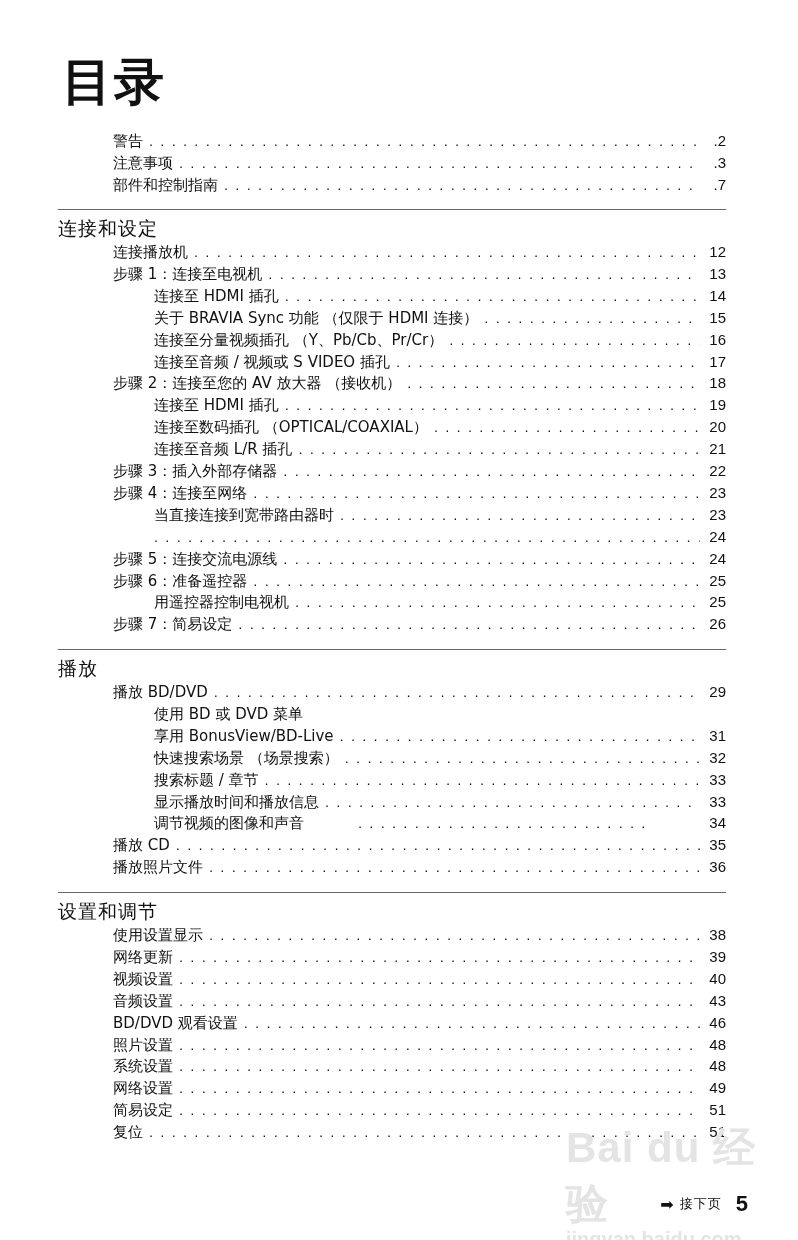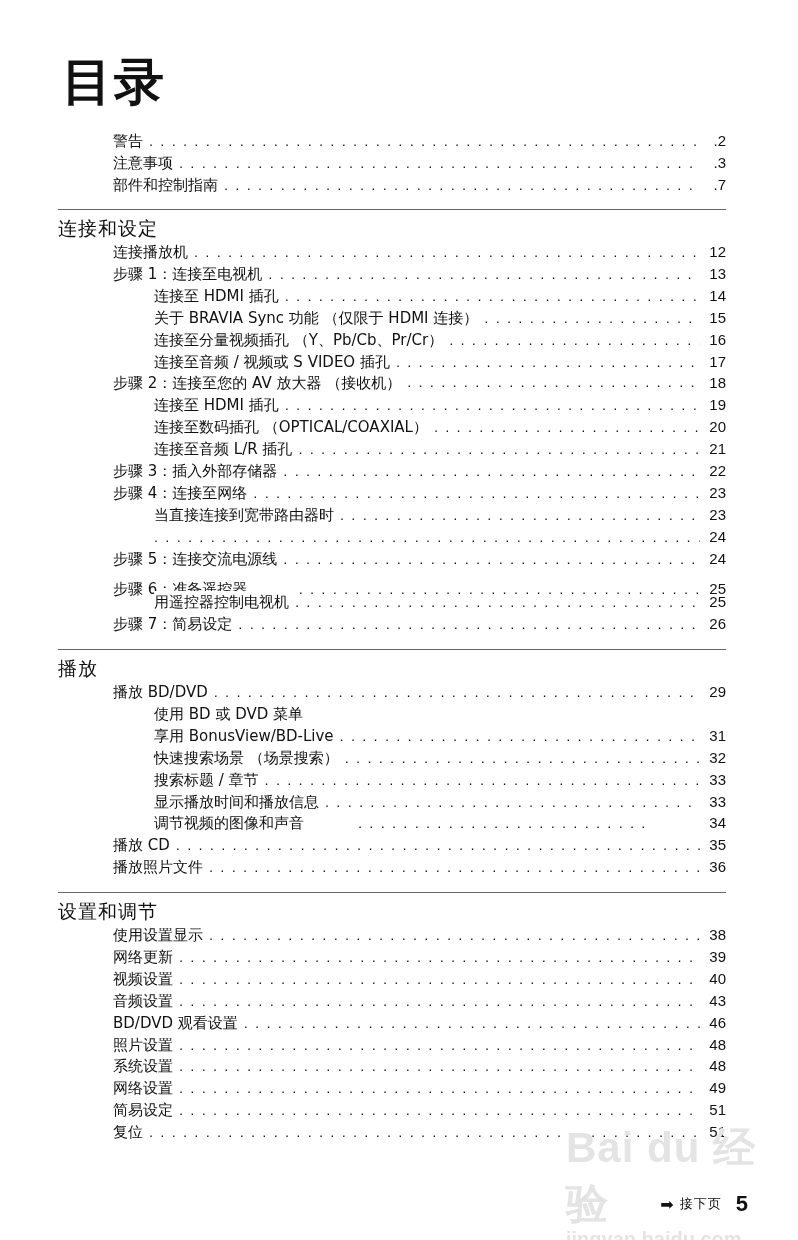--- a/index.html
+++ b/index.html
@@ -88,21 +88,21 @@
     <div class="row l2" style="top: 328.6px;">
       <span class="label">连接至分量视频插孔 （Y、Pb/Cb、Pr/Cr）</span>
       <span class="dots">........................................................................................................................</span>
       <span class="page">16</span>
     </div>
     <div class="row l2" style="top: 350.5px;">
       <span class="label">连接至音频 / 视频或 S VIDEO 插孔</span>
       <span class="dots">........................................................................................................................</span>
       <span class="page">17</span>
     </div>
-    <div class="row l1" style="top: 372.4px; align-items: flex-end;">
+    <div class="row l1" style="top: 372.4px;">
       <span class="label">步骤 2：连接至您的 AV 放大器 （接收机）</span>
       <span class="dots">........................................................................................................................</span>
       <span class="page">18</span>
     </div>
     <div class="row l2" style="top: 394.3px;">
       <span class="label">连接至 HDMI 插孔</span>
       <span class="dots">........................................................................................................................</span>
       <span class="page">19</span>
     </div>
     <div class="row l2" style="top: 416.2px;">
@@ -132,21 +132,21 @@
     </div>
     <div class="row l2" style="top: 525.7px;">
       <span class="dots">........................................................................................................................</span>
       <span class="page">24</span>
     </div>
     <div class="row l1" style="top: 547.6px;">
       <span class="label">步骤 5：连接交流电源线</span>
       <span class="dots">........................................................................................................................</span>
       <span class="page">24</span>
     </div>
-    <div class="row l1" style="top: 569.5px; margin-top: 8px;">
+    <div class="row l1" style="top: 569.5px;">
       <span class="label">步骤 6：准备遥控器</span>
       <span class="dots">........................................................................................................................</span>
       <span class="page">25</span>
     </div>
     <div class="row l2" style="top: 591.4px;">
       <span class="label">用遥控器控制电视机</span>
       <span class="dots">........................................................................................................................</span>
       <span class="page">25</span>
     </div>
     <div class="row l1" style="top: 613.3px;">

